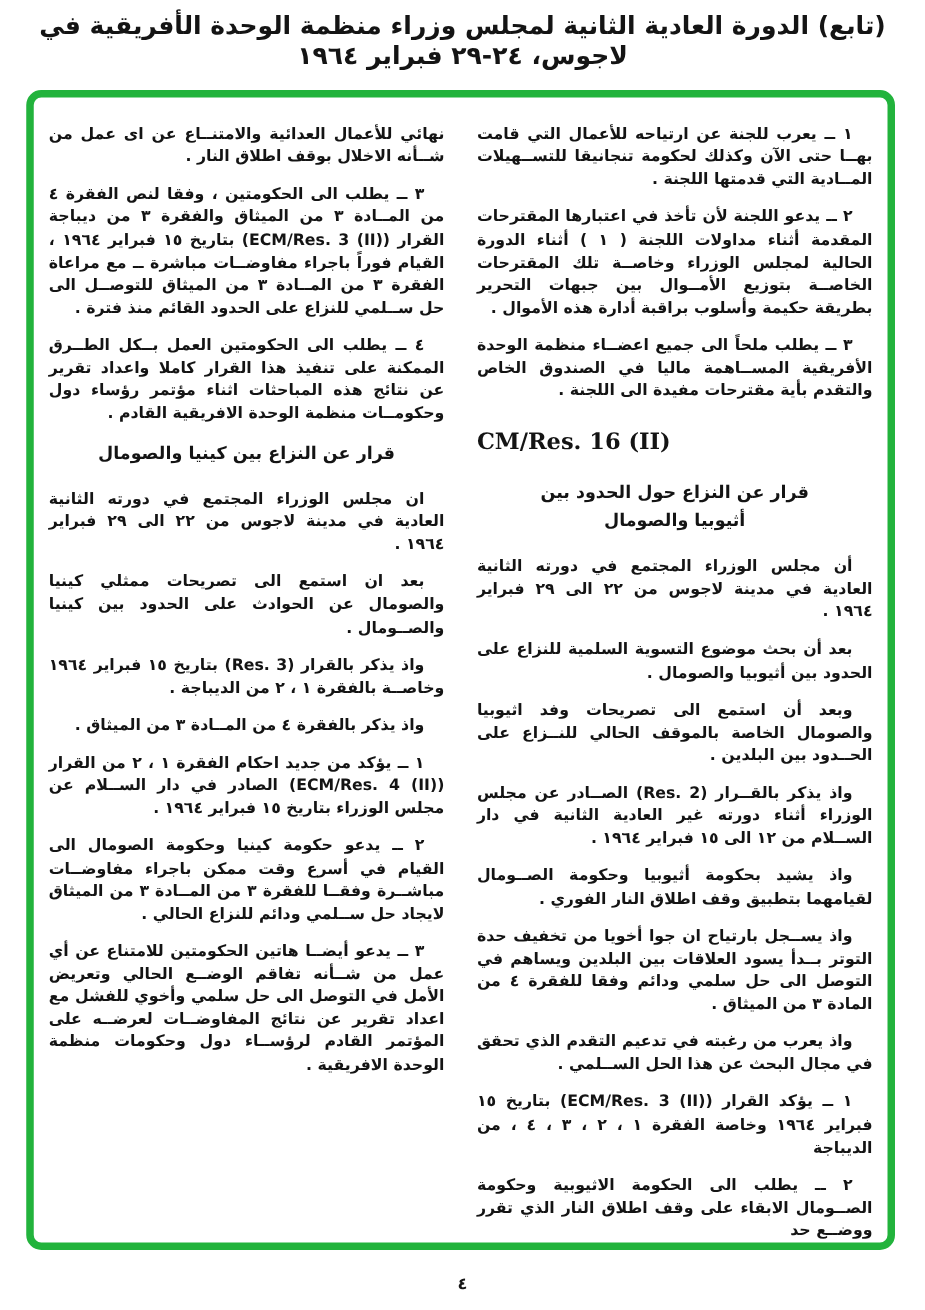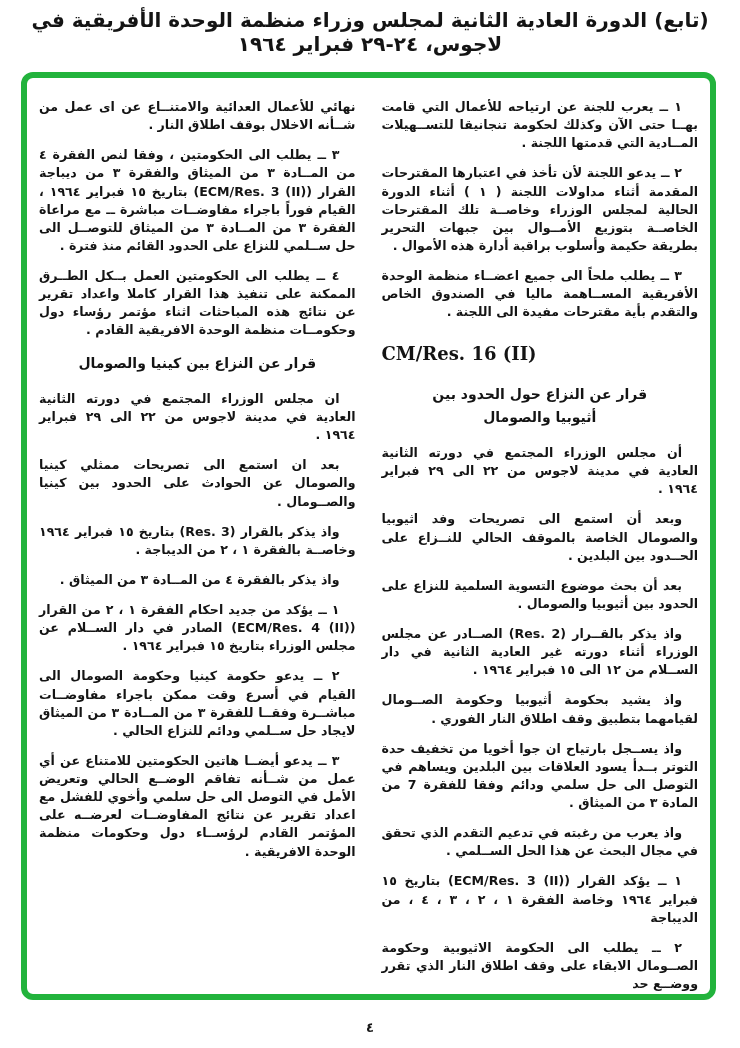--- a/index.html
+++ b/index.html
@@ -82,25 +82,25 @@
       <div class="col">
         <p>١ ــ يعرب للجنة عن ارتياحه للأعمال التي قامت بهــا حتى الآن وكذلك لحكومة تنجانيقا للتســهيلات المــادية التي قدمتها اللجنة .</p>
         <p>٢ ــ يدعو اللجنة لأن تأخذ في اعتبارها المقترحات المقدمة أثناء مداولات اللجنة ( ١ ) أثناء الدورة الحالية لمجلس الوزراء وخاصــة تلك المقترحات الخاصــة بتوزيع الأمــوال بين جبهات التحرير بطريقة حكيمة وأسلوب براقبة أدارة هذه الأموال .</p>
         <p>٣ ــ يطلب ملحاً الى جميع اعضــاء منظمة الوحدة الأفريقية المســاهمة ماليا في الصندوق الخاص والتقدم بأية مقترحات مفيدة الى اللجنة .</p>
         <div class="res">CM/Res. 16 (II)</div>
         <div class="heading">
           <div>قرار عن النزاع حول الحدود بين</div>
           <div>أثيوبيا والصومال</div>
         </div>
         <p>أن مجلس الوزراء المجتمع في دورته الثانية العادية في مدينة لاجوس من ٢٢ الى ٢٩ فبراير ١٩٦٤ .</p>
+        <p>بعد أن بحث موضوع التسوية السلمية للنزاع على الحدود بين أثيوبيا والصومال .</p>
         <p>وبعد أن استمع الى تصريحات وفد اثيوبيا والصومال الخاصة بالموقف الحالي للنــزاع على الحــدود بين البلدين .</p>
-        <p>بعد أن بحث موضوع التسوية السلمية للنزاع على الحدود بين أثيوبيا والصومال .</p>
         <p>واذ يذكر بالقــرار ⁦(Res. 2)⁩ الصــادر عن مجلس الوزراء أثناء دورته غير العادية الثانية في دار الســلام من ١٢ الى ١٥ فبراير ١٩٦٤ .</p>
         <p>واذ يشيد بحكومة أثيوبيا وحكومة الصــومال لقيامهما بتطبيق وقف اطلاق النار الفوري .</p>
-        <p>واذ يســجل بارتياح ان جوا أخويا من تخفيف حدة التوتر بــدأ يسود العلاقات بين البلدين ويساهم في التوصل الى حل سلمي ودائم وفقا للفقرة 7 من المادة ٣ من الميثاق .</p>
+        <p>واذ يســجل بارتياح ان جوا أخويا من تخفيف حدة التوتر بــدأ يسود العلاقات بين البلدين ويساهم في التوصل الى حل سلمي ودائم وفقا للفقرة ٤ من المادة ٣ من الميثاق .</p>
         <p>واذ يعرب من رغبته في تدعيم التقدم الذي تحقق في مجال البحث عن هذا الحل الســلمي .</p>
         <p>١ ــ يؤكد القرار ⁦(ECM/Res. 3 (II))⁩ بتاريخ ١٥ فبراير ١٩٦٤ وخاصة الفقرة ١ ، ٢ ، ٣ ، ٤ ، من الديباجة</p>
         <p>٢ ــ يطلب الى الحكومة الاثيوبية وحكومة الصــومال الابقاء على وقف اطلاق النار الذي تقرر ووضــع حد</p>
       </div>
 
       <div class="col">
         <p class="no-indent">نهائي للأعمال العدائية والامتنــاع عن اى عمل من شــأنه الاخلال بوقف اطلاق النار .</p>
         <p>٣ ــ يطلب الى الحكومتين ، وفقا لنص الفقرة ٤ من المــادة ٣ من الميثاق والفقرة ٣ من ديباجة القرار ⁦(ECM/Res. 3 (II))⁩ بتاريخ ١٥ فبراير ١٩٦٤ ، القيام فوراً باجراء مفاوضــات مباشرة ــ مع مراعاة الفقرة ٣ من المــادة ٣ من الميثاق للتوصــل الى حل ســلمي للنزاع على الحدود القائم منذ فترة .</p>
         <p>٤ ــ يطلب الى الحكومتين العمل بــكل الطــرق الممكنة على تنفيذ هذا القرار كاملا واعداد تقرير عن نتائج هذه المباحثات اثناء مؤتمر رؤساء دول وحكومــات منظمة الوحدة الافريقية القادم .</p>
         <div class="heading">

